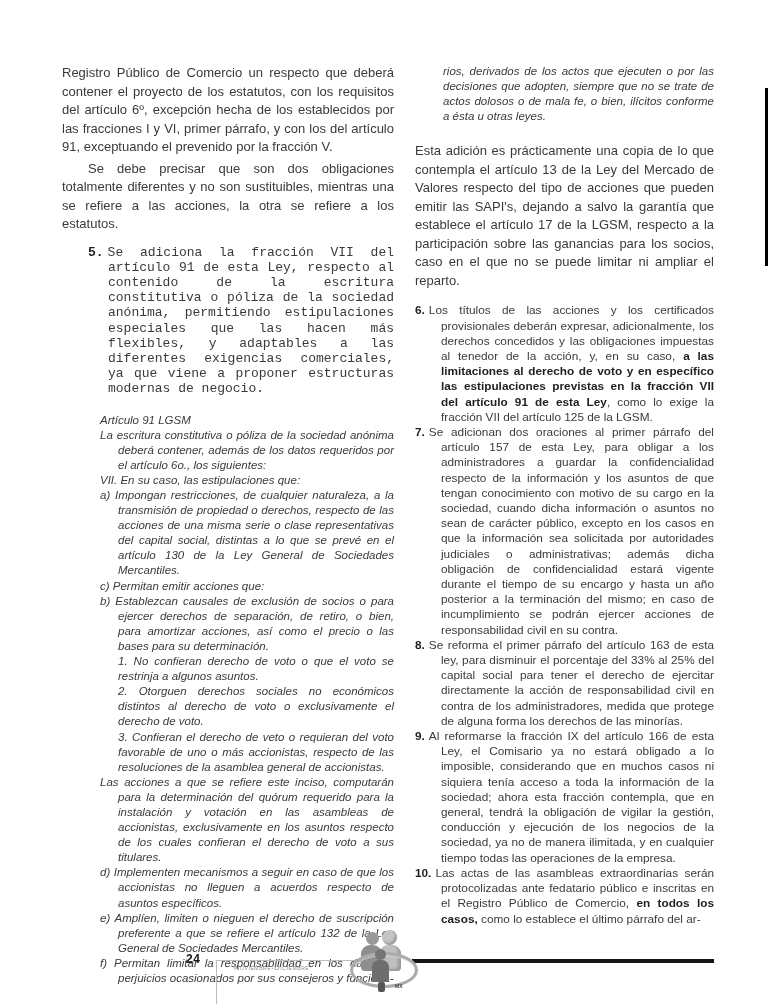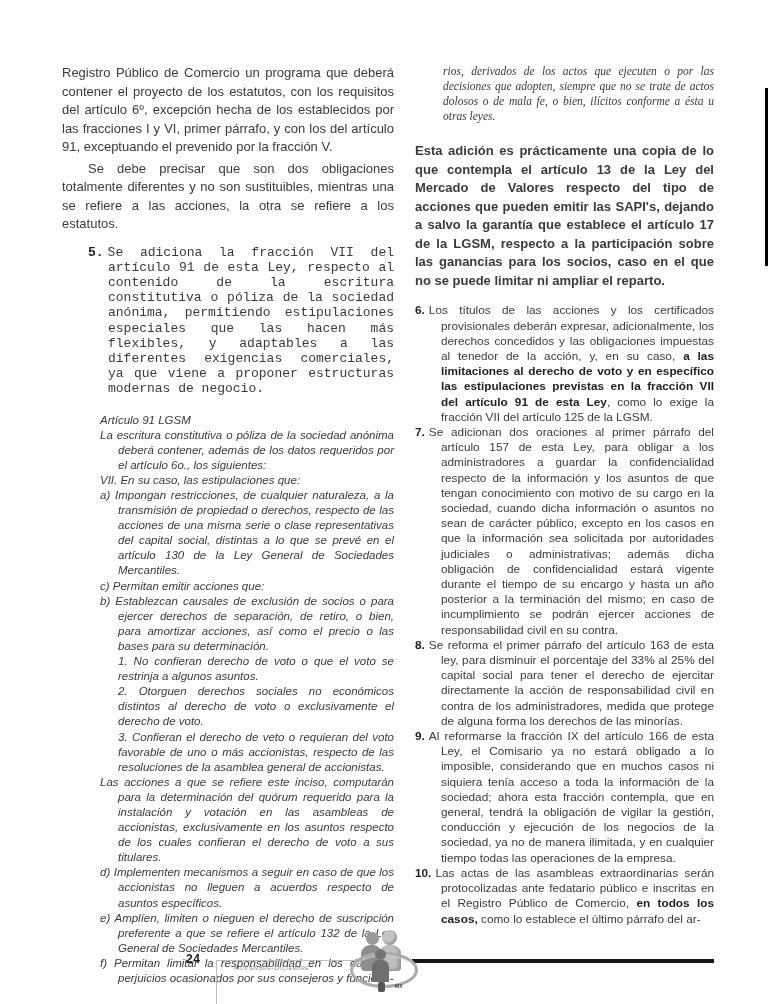--- a/index.html
+++ b/index.html
@@ -19,23 +19,23 @@
     font-size:13px;line-height:15.2px;margin-left:26px;margin-top:11px;
     padding-left:20px;text-indent:-20px;font-family:Liberation Mono, monospace;
   }
   .num{font-weight:bold;color:#1f1f1f;margin-right:4px;}
   
   .quote-block{margin-left:38px;margin-top:16px;font-style:italic;font-size:11.5px;line-height:15.1px;}
   .q{padding-left:18px;text-indent:-18px;font-style:italic;}
   .q-ind{margin-left:18px;padding-left:0;text-indent:0;}
   
   .quote-cont{
-    margin-left:28px;font-style:italic;font-size:11.5px;line-height:15.1px;font-family:Liberation Serif, serif;
+    margin-left:28px;font-style:italic;font-size:11.5px;line-height:15.1px;
   }
-  .col-right .body-para{margin-top:18px;margin-bottom:13px;font-weight:bold;}
+  .col-right .body-para{margin-top:18px;margin-bottom:13px;}
   .r-items{margin-top:13px;font-size:11.8px;line-height:15.2px;}
   .r-item{padding-left:26px;text-indent:-26px;}
   .b{font-weight:bold;color:#1f1f1f;}
   
   .page-num{position:absolute;left:186px;top:952px;font-size:12px;font-weight:bold;color:#1a1a1a;letter-spacing:0.5px;}
   .rule-h{position:absolute;left:216px;top:960px;width:146px;height:1px;background:#bdbdbd;}
   .rule-v{position:absolute;left:216px;top:960px;width:1px;height:44px;background:#bdbdbd;}
   .issue{
     position:absolute;left:234px;top:963px;font-size:7.5px;color:#8a8a8a;
     font-variant:small-caps;letter-spacing:0.6px;
@@ -58,21 +58,21 @@
   .logo .caption{position:absolute;left:46px;top:54px;font-size:5px;font-weight:bold;color:#444;}
   
   .edge-mark{position:absolute;right:0;top:88px;width:3px;height:178px;background:#000;}
 </style>
 </head>
 <body>
 
 <div class="page">
 
   <div class="col col-left">
-    <p class="body-para">Registro Público de Comercio un programa que deberá contener el proyecto de los estatutos, con los requisitos del artículo 6º, excepción hecha de los establecidos por las fracciones I y VI, primer párrafo, y con los del artículo 91, exceptuando el prevenido por la fracción V.</p>
+    <p class="body-para">Registro Público de Comercio un respecto que deberá contener el proyecto de los estatutos, con los requisitos del artículo 6º, excepción hecha de los establecidos por las fracciones I y VI, primer párrafo, y con los del artículo 91, exceptuando el prevenido por la fracción V.</p>
     <p class="body-para fl-indent">Se debe precisar que son dos obligaciones totalmente diferentes y no son sustituibles, mientras una se refiere a las acciones, la otra se refiere a los estatutos.</p>
 
     <div class="l-item"><span class="num">5.</span><span>Se adiciona la fracción VII del artículo 91 de esta Ley, respecto al contenido de la escritura constitutiva o póliza de la sociedad anónima, permitiendo estipulaciones especiales que las hacen más flexibles, y adaptables a las diferentes exigencias comerciales, ya que viene a proponer estructuras modernas de negocio.</span></div>
 
     <div class="quote-block" id="quote-block">
         <p class="q">Artículo 91 LGSM</p>
         <p class="q">La escritura constitutiva o póliza de la sociedad anónima deberá contener, además de los datos requeridos por el artículo 6o., los siguientes:</p>
         <p class="q">VII. En su caso, las estipulaciones que:</p>
         <p class="q">a) Impongan restricciones, de cualquier naturaleza, a la transmisión de propiedad o derechos, respecto de las acciones de una misma serie o clase representativas del capital social, distintas a lo que se prevé en el artículo 130 de la Ley General de Sociedades Mercantiles.</p>
         <p class="q">c) Permitan emitir acciones que:</p>

